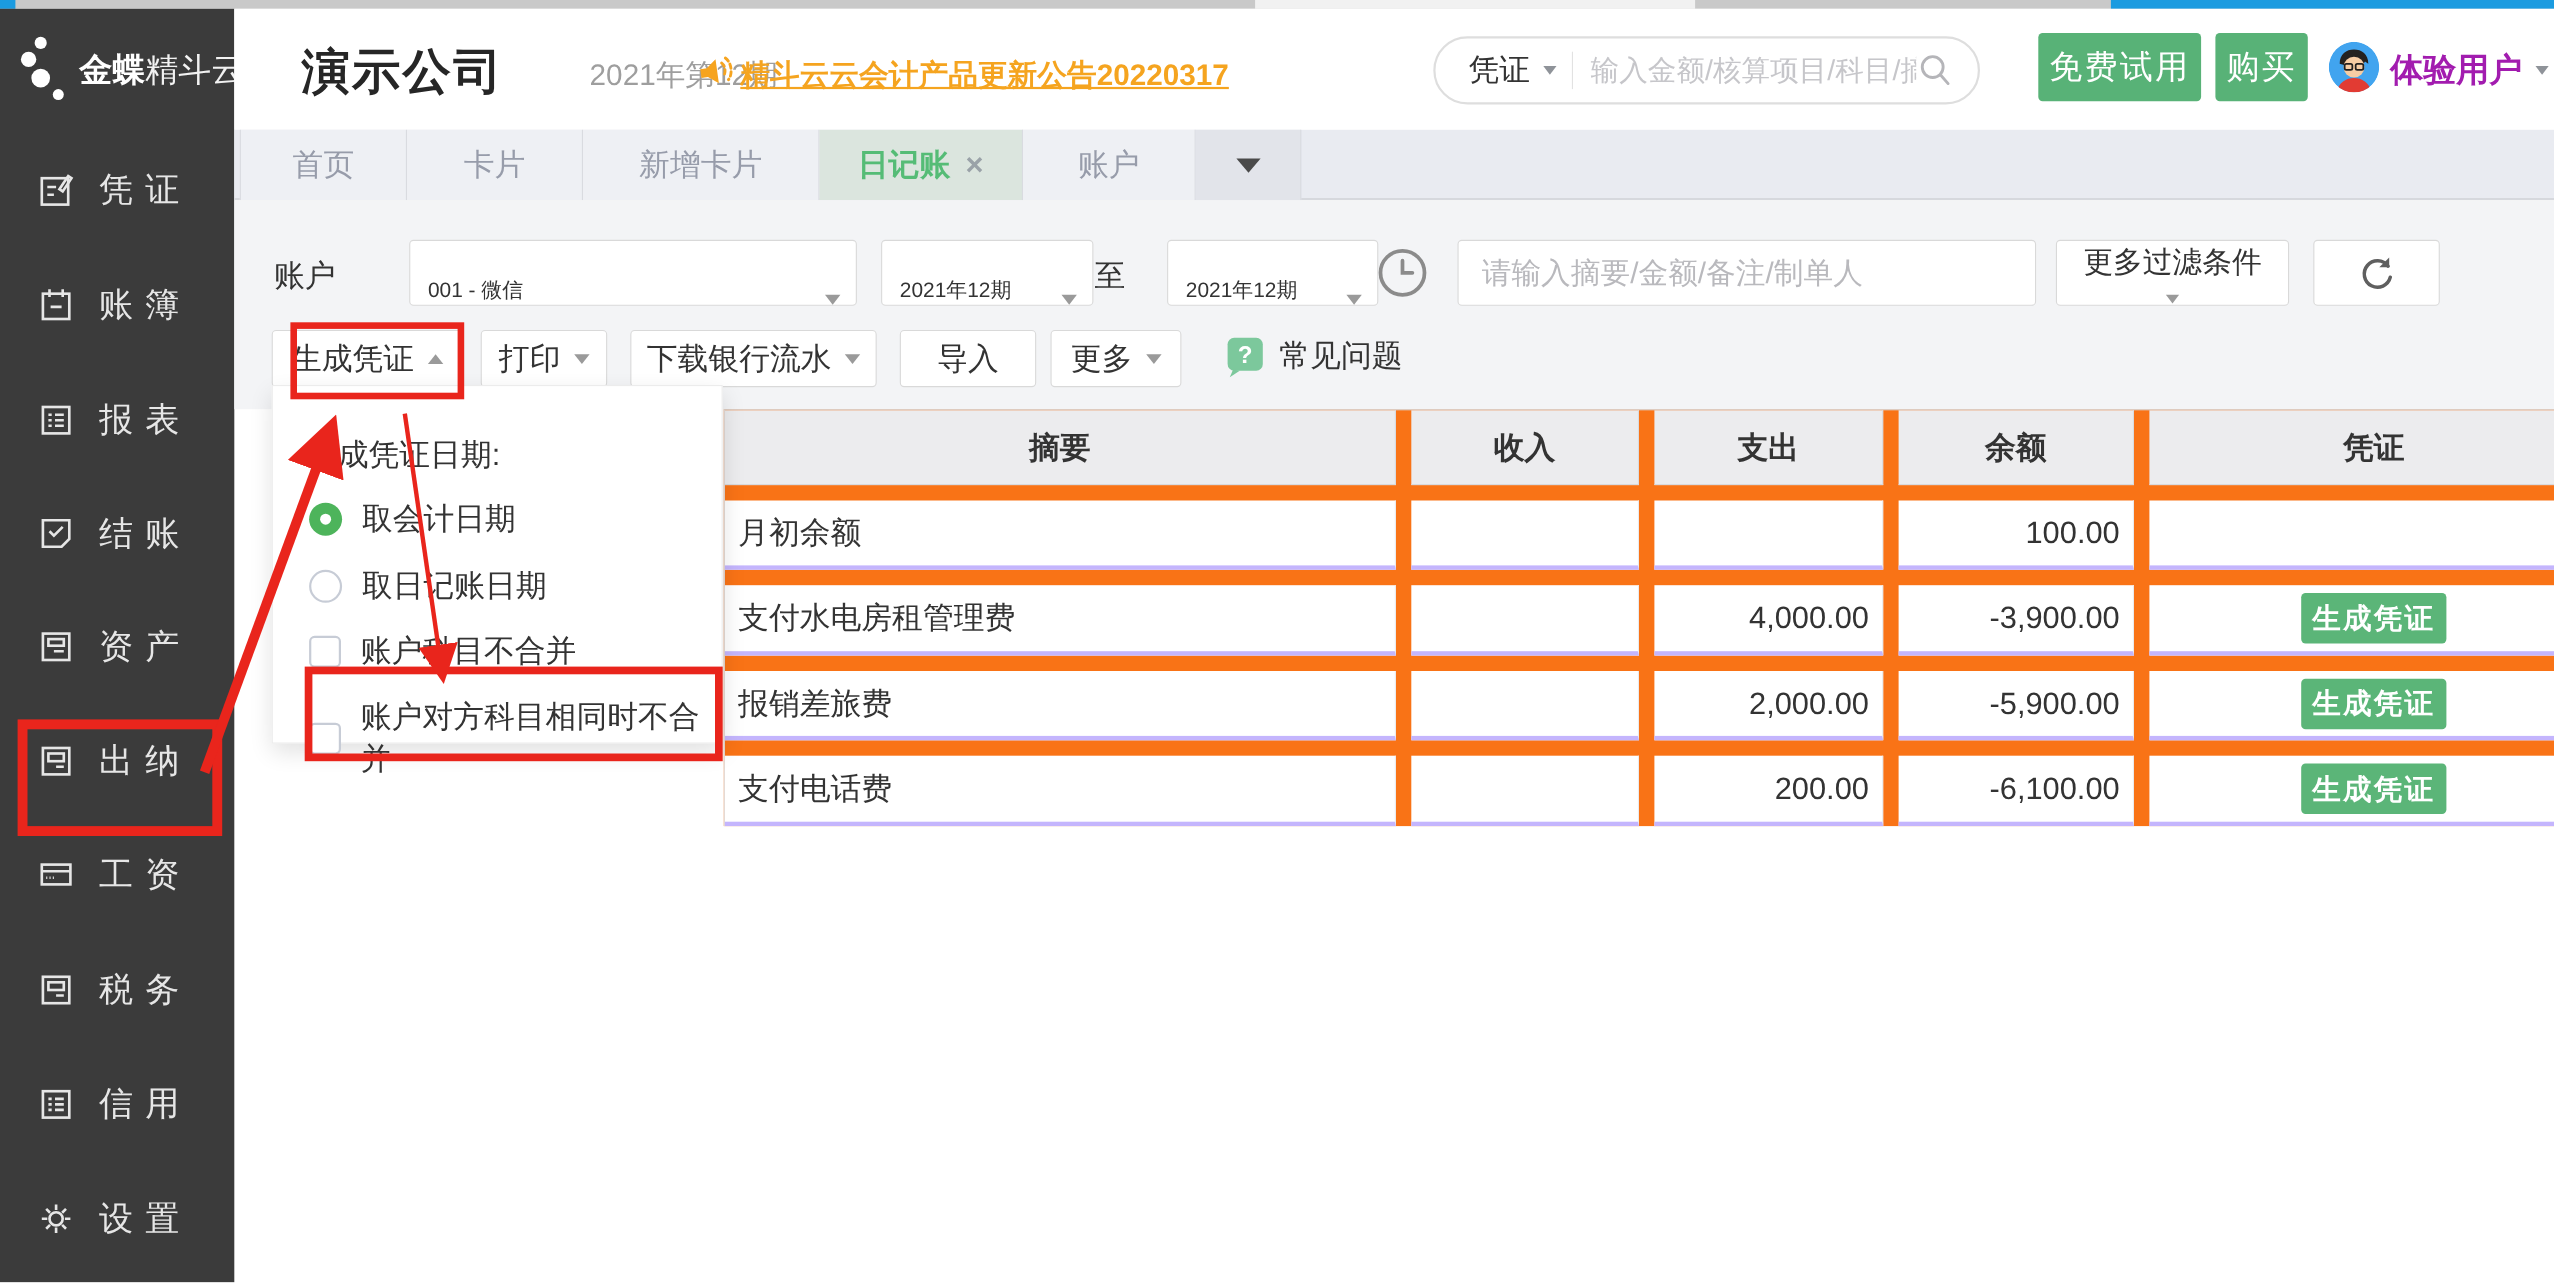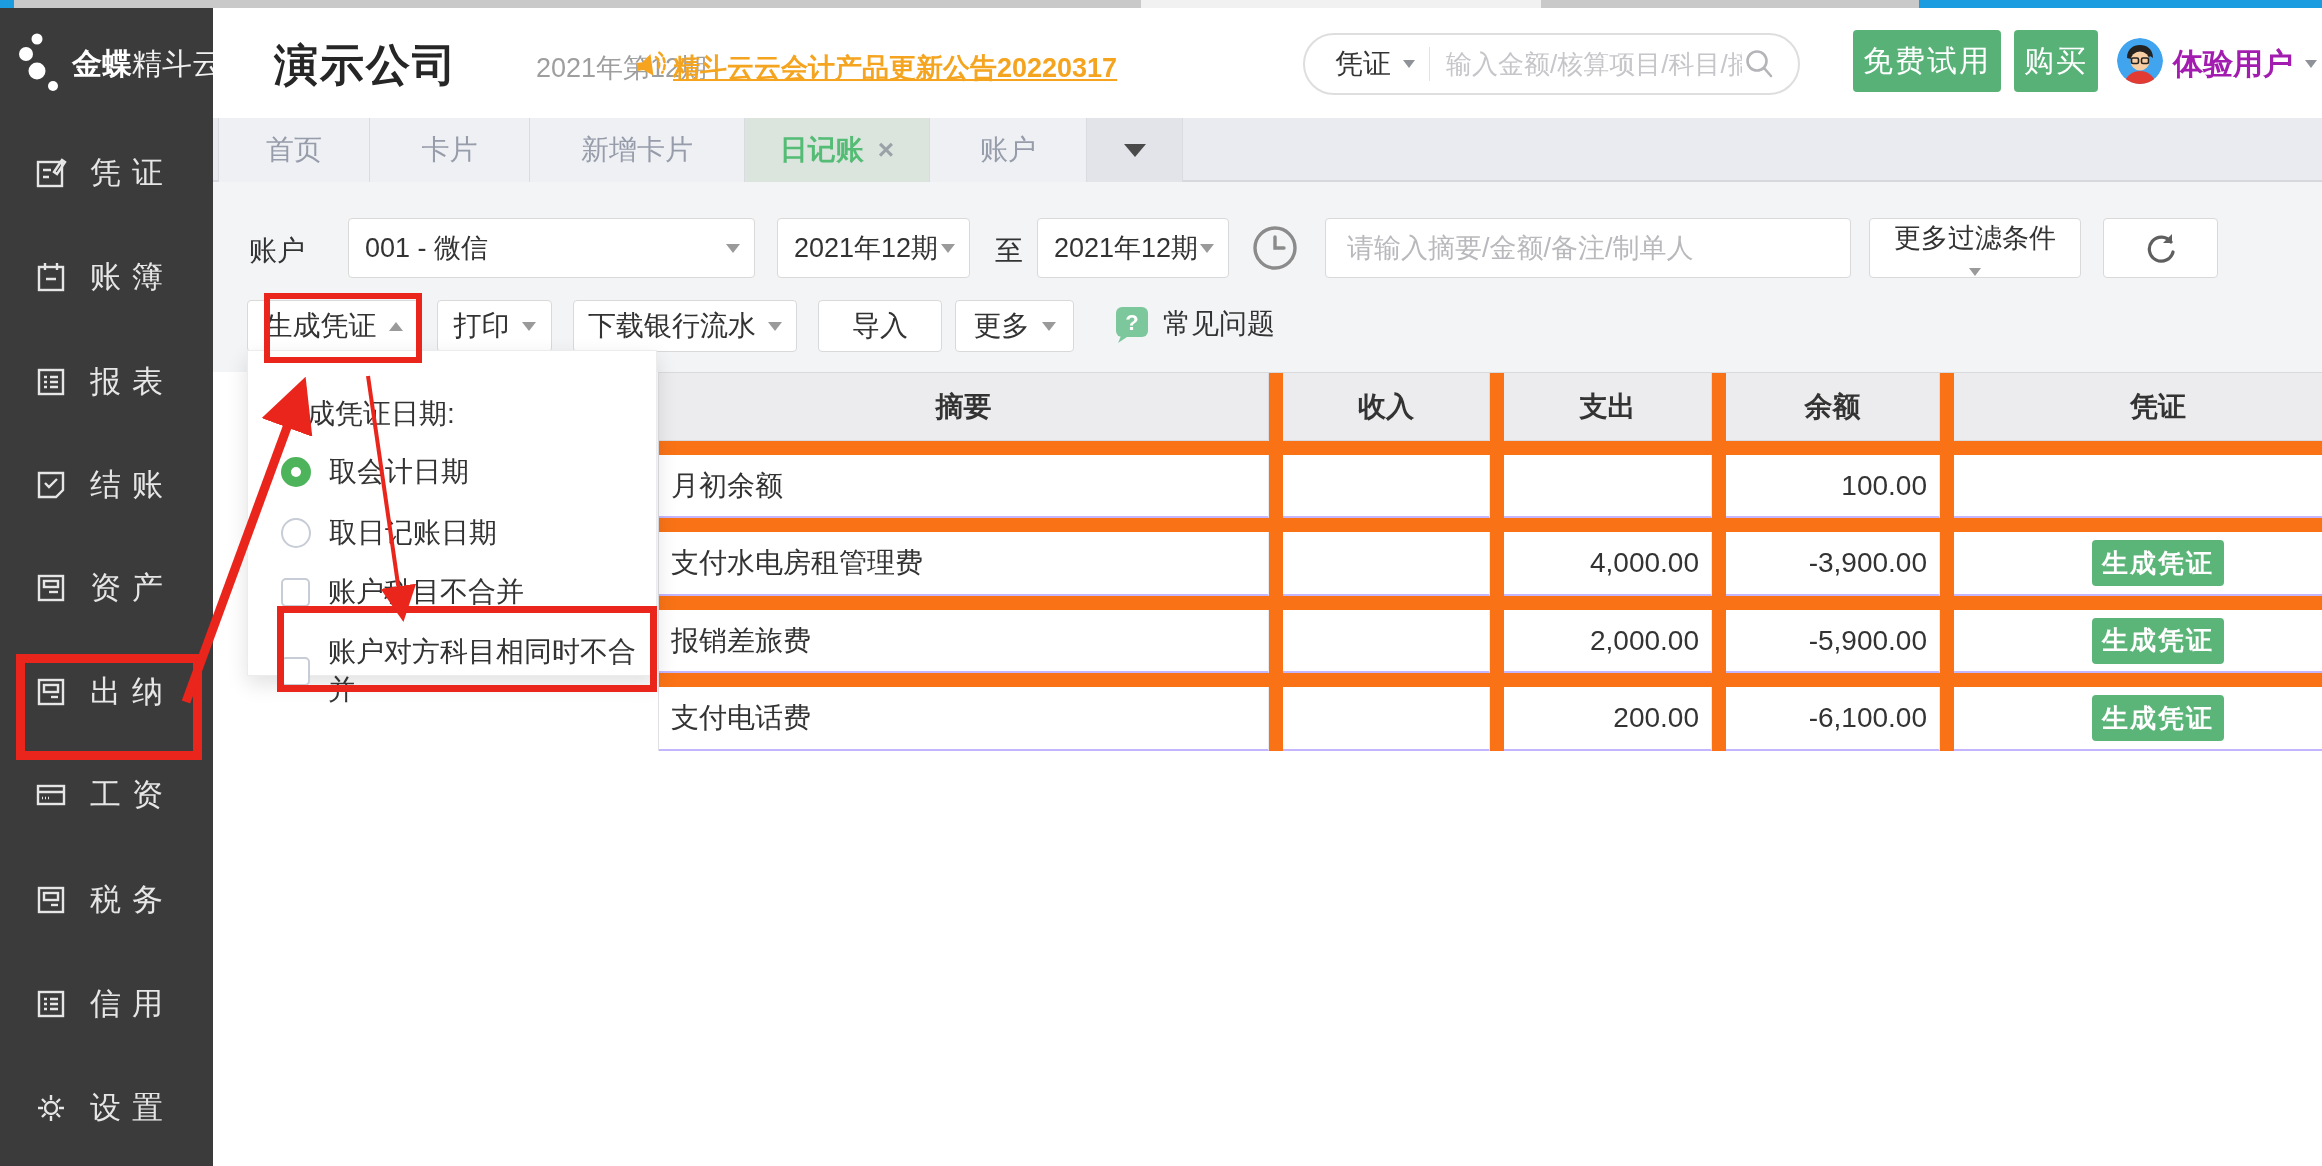--- a/index.html
+++ b/index.html
@@ -60,21 +60,21 @@
   .tab.active { background:#dbe5de; color:#55bc76;font-weight:bold; }
   .tab-close { font-size:28px; color:#9aa2a8; cursor:pointer; line-height:1; }
   .tab-caret-cell { width:96px; height:64px; background:#e2e4ea; border-right:1px solid #d9dbe0;
                     display:flex; align-items:center; justify-content:center; cursor:pointer; }
   .tab-caret-cell .caret-down { border-top-color:#4a4a4a; border-left-width:11px; border-right-width:11px; border-top-width:13px; }
 
   
   .filter { position:absolute; left:213px; top:182px; width:2109px; height:190px; background:#f3f4f6; }
   .f-label { position:absolute; top:50px; font-size:28px; color:#333; }
   .ctl { position:absolute; top:36px; height:60px; background:#fff; border:1px solid #d9d9d9; border-radius:4px;
-         display:flex; align-items:center; font-size:27px; color:#333; cursor:pointer; }
+         display:flex; align-items:flex-end; font-size:19px; color:#333; cursor:pointer;margin-left:24px; }
   .ctl .val { flex:1; padding-left:16px; white-space:nowrap; overflow:hidden; }
   .ctl .caret-down { margin-right:14px; border-left-width:7px; border-right-width:7px; border-top-width:9px; border-top-color:#9a9a9a; }
   .f-input { position:absolute; top:36px; height:60px; background:#fff; border:1px solid #d9d9d9; border-radius:4px;
              font-size:27px; color:#333; padding:0 16px; font-family:inherit; outline:none; }
   .f-input::placeholder { color:#b9b9bd; }
   .f-btn { position:absolute; top:36px; height:60px; background:#fff; border:1px solid #d9d9d9; border-radius:4px;
            display:flex; align-items:center; justify-content:center; gap:12px; font-size:27px; color:#333; cursor:pointer;flex-direction:column; }
   .clock { position:absolute; top:42px; cursor:pointer; }
 
   
@@ -85,21 +85,21 @@
   .faq { position:absolute; left:900px; top:122px; display:flex; align-items:center; gap:12px; cursor:pointer; }
   .faq-text { font-size:28px; color:#333; }
 
   
   .table { position:absolute; left:658px; top:372px; display:grid;
            grid-template-columns:610px 207px 208px 214px 409px 16px;
            grid-template-rows:68px 63px 64px 63px 64px;
            border-top:1px solid #d8dade; border-left:1px solid #dfe1e6; background:#f97316;gap:14px; }
   .th { background:#ececee; border-right:1px solid #d9dbe0; border-bottom:1px solid #d8dade;
         display:flex; align-items:center; justify-content:center; font-size:28px; font-weight:bold; color:#333; }
-  .td { background:#fff; border-right:1px solid #eaebee; border-bottom:2px solid #c4b5fd;
+  .td { background:#fff; border-right:1px solid #eaebee; border-bottom:4px solid #c4b5fd;
         display:flex; align-items:center; font-size:28px; color:#333; }
   .td.txt { padding-left:12px; }
   .td.num { justify-content:flex-end; padding-right:12px; }
   .td.ctr { justify-content:center; }
   .row-btn { width:132px; height:46px; background:#5bb578; color:#fff; border:none; border-radius:4px;
              font-size:26px; font-weight:bold; font-family:inherit; letter-spacing:2px; cursor:pointer; }
 
   
   .panel { position:absolute; left:247px; top:350px; width:410px; height:326px; background:#fff;
            border:1px solid #ececec; box-shadow:0 8px 20px rgba(0,0,0,.12); z-index:5; }

